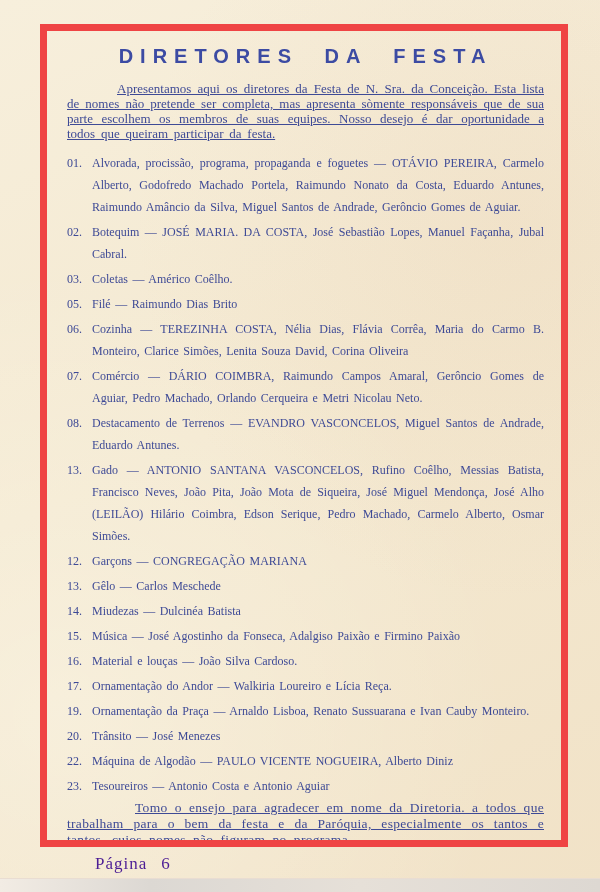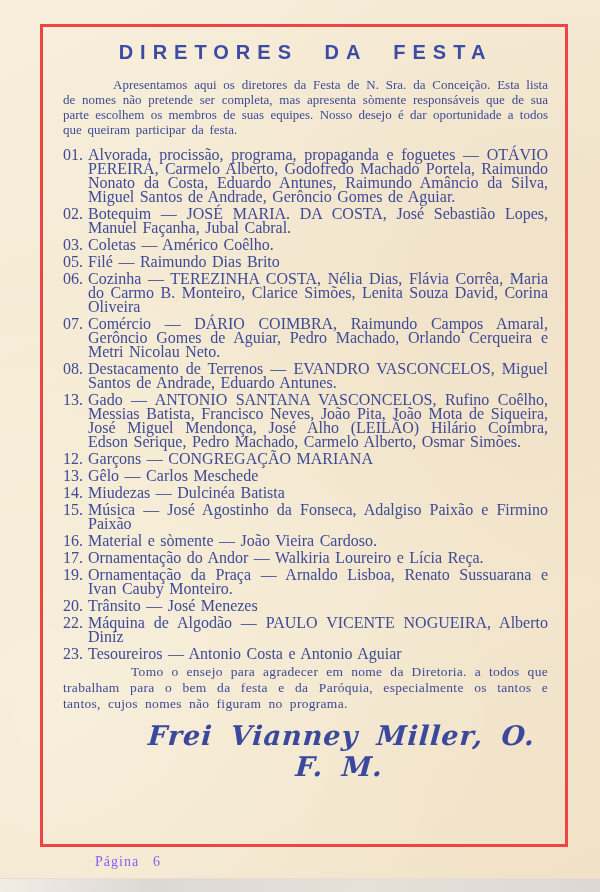--- a/index.html
+++ b/index.html
@@ -11,43 +11,43 @@
       radial-gradient(circle at 10% 80%, rgba(255,255,245,0.35), transparent 50%),
       linear-gradient(155deg, #f7efdc 0%, #f4e9d1 45%, #f1e2c7 100%);
   }
   .scan-edge{
     position:absolute;left:0;right:0;bottom:0;height:13px;
     background:linear-gradient(to right,#f2ece4 0%,#dcd8d3 25%,#e6e0d8 60%,#ddd8d2 100%);
     border-top:1px solid #e9ddd2;
   }
   .frame{
     position:absolute;left:40px;top:24px;width:528px;height:823px;
-    border:3px solid #ef4444;box-sizing:border-box;
+    border:7px solid #ef4444;box-sizing:border-box;
     padding:12px 17px 0 20px;overflow:hidden;
     color:#3e4a96;
   }
   .title{
     text-align:center;
     font-family:"Liberation Sans", sans-serif;
     font-weight:bold;font-size:20px;color:#3c4ba3;
     letter-spacing:7px;word-spacing:14px;
     margin:2px 0 0 0;
   }
-  p{margin:0;}
+  p{margin:0;text-decoration:underline;}
   .intro{
     margin-top:13px;
     font-size:13px;line-height:15px;
     text-align:justify;text-indent:50px;
     word-spacing:2.5px;
   }
   ol.directors{
     list-style:none;margin:11px 0 0 0;padding:0;
   }
   ol.directors li{
-    font-size:16px;line-height:14px;
+    font-size:12px;line-height:22px;
     padding-left:25px;text-indent:-25px;
     text-align:justify;word-spacing:1.5px;
     margin-bottom:3px;
   }
   ol.directors .num{
     display:inline-block;width:25px;text-indent:0;
   }
   .closing{
     font-size:13.5px;line-height:15.8px;
     text-align:justify;text-indent:68px;
@@ -57,21 +57,21 @@
     margin-top:9px;padding-left:70px;
     text-align:center;
     font-family:"DejaVu Serif", serif;
     font-style:italic;font-weight:bold;
     font-size:27px;color:#3a489e;
     letter-spacing:1px;word-spacing:8px;
     transform:skewX(-4deg);
   }
   .page-number{
     position:absolute;left:95px;top:854px;
-    font-size:14px;color:#8b5cf6;
+    font-size:17px;color:#4c1d95;
     letter-spacing:1px;
   }
   .page-number .no{margin-left:14px;}
 </style>
 </head>
 <body>
 
 <div class="frame">
   <h1 class="title">DIRETORES DA FESTA</h1>
   <p class="intro">Apresentamos aqui os diretores da Festa de N. Sra. da Conceição. Esta lista de nomes não pretende ser completa, mas apresenta sòmente responsáveis que de sua parte escolhem os membros de suas equipes. Nosso desejo é dar oportunidade a todos que queiram participar da festa.</p>
@@ -81,21 +81,21 @@
       <li><span class="num">03.</span><span>Coletas — Américo Coêlho.</span></li>
       <li><span class="num">05.</span><span>Filé — Raimundo Dias Brito</span></li>
       <li><span class="num">06.</span><span>Cozinha — TEREZINHA COSTA, Nélia Dias, Flávia Corrêa, Maria do Carmo B. Monteiro, Clarice Simões, Lenita Souza David, Corina Oliveira</span></li>
       <li><span class="num">07.</span><span>Comércio — DÁRIO COIMBRA, Raimundo Campos Amaral, Gerôncio Gomes de Aguiar, Pedro Machado, Orlando Cerqueira e Metri Nicolau Neto.</span></li>
       <li><span class="num">08.</span><span>Destacamento de Terrenos — EVANDRO VASCONCELOS, Miguel Santos de Andrade, Eduardo Antunes.</span></li>
       <li><span class="num">13.</span><span>Gado — ANTONIO SANTANA VASCONCELOS, Rufino Coêlho, Messias Batista, Francisco Neves, João Pita, João Mota de Siqueira, José Miguel Mendonça, José Alho (LEILÃO) Hilário Coimbra, Edson Serique, Pedro Machado, Carmelo Alberto, Osmar Simões.</span></li>
       <li><span class="num">12.</span><span>Garçons — CONGREGAÇÃO MARIANA</span></li>
       <li><span class="num">13.</span><span>Gêlo — Carlos Meschede</span></li>
       <li><span class="num">14.</span><span>Miudezas — Dulcinéa Batista</span></li>
       <li><span class="num">15.</span><span>Música — José Agostinho da Fonseca, Adalgiso Paixão e Firmino Paixão</span></li>
-      <li><span class="num">16.</span><span>Material e sòmente — João Vieira Cardoso.</span></li>
+      <li><span class="num">16.</span><span>Material e louças — João Silva Cardoso.</span></li>
       <li><span class="num">17.</span><span>Ornamentação do Andor — Walkiria Loureiro e Lícia Reça.</span></li>
       <li><span class="num">19.</span><span>Ornamentação da Praça — Arnaldo Lisboa, Renato Sussuarana e Ivan Cauby Monteiro.</span></li>
       <li><span class="num">20.</span><span>Trânsito — José Menezes</span></li>
       <li><span class="num">22.</span><span>Máquina de Algodão — PAULO VICENTE NOGUEIRA, Alberto Diniz</span></li>
       <li><span class="num">23.</span><span>Tesoureiros — Antonio Costa e Antonio Aguiar</span></li>
     </ol>
   <p class="closing">Tomo o ensejo para agradecer em nome da Diretoria. a todos que trabalham para o bem da festa e da Paróquia, especialmente os tantos e tantos, cujos nomes não figuram no programa.</p>
   <div class="signature">Frei Vianney Miller, O. F. M.</div>
 </div>
 

